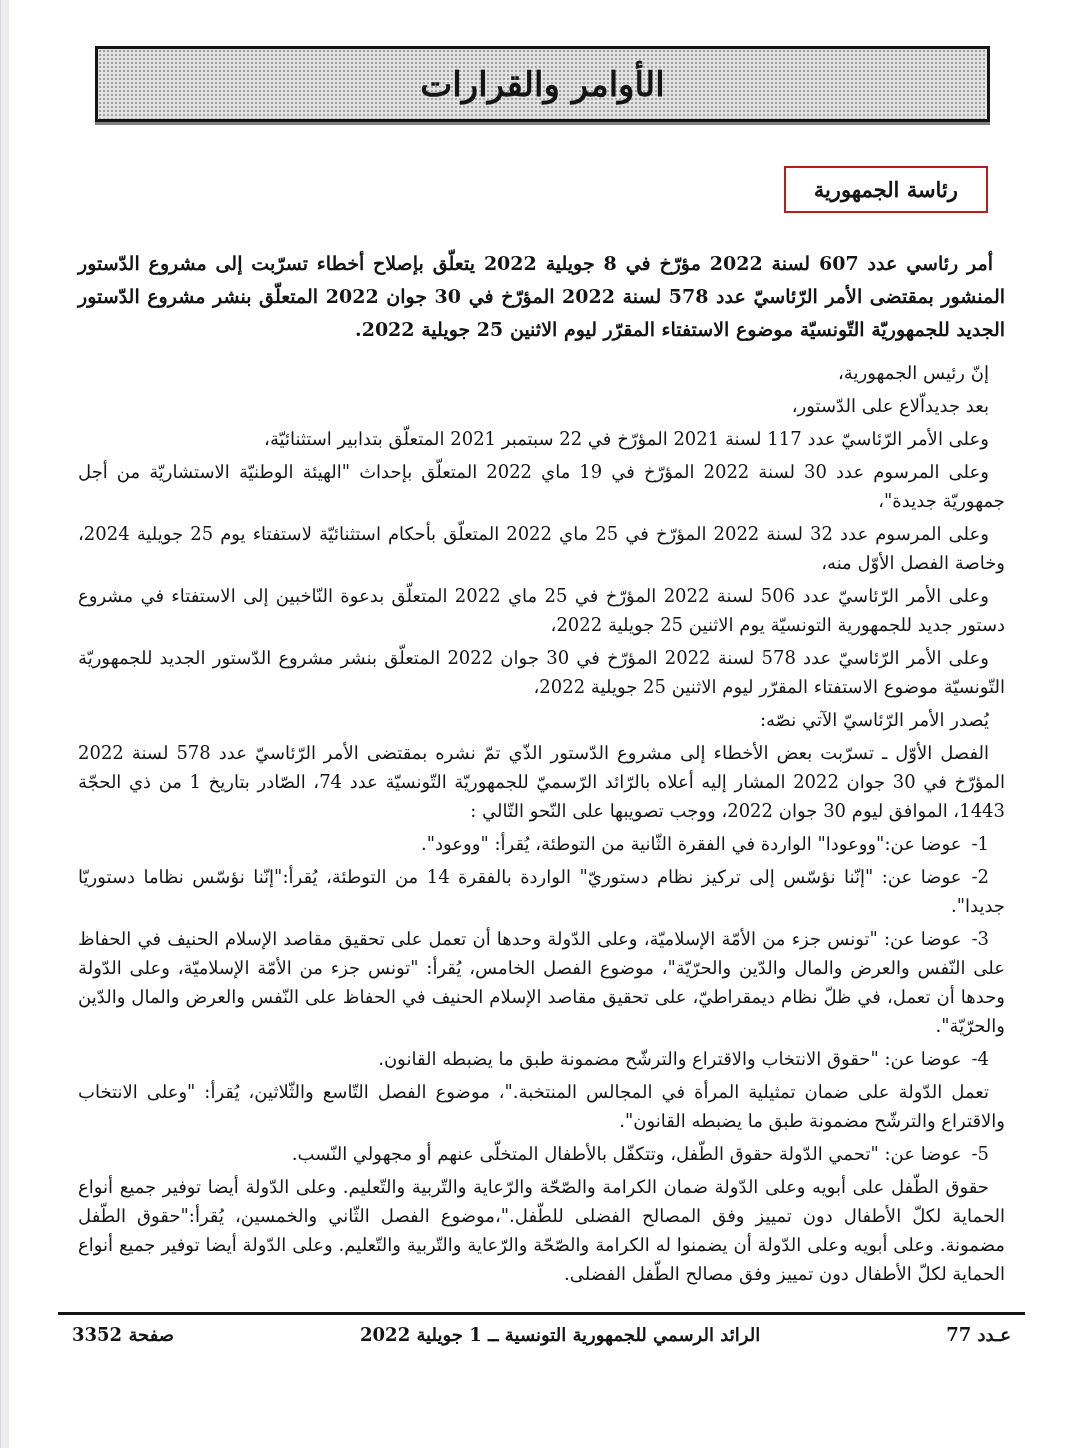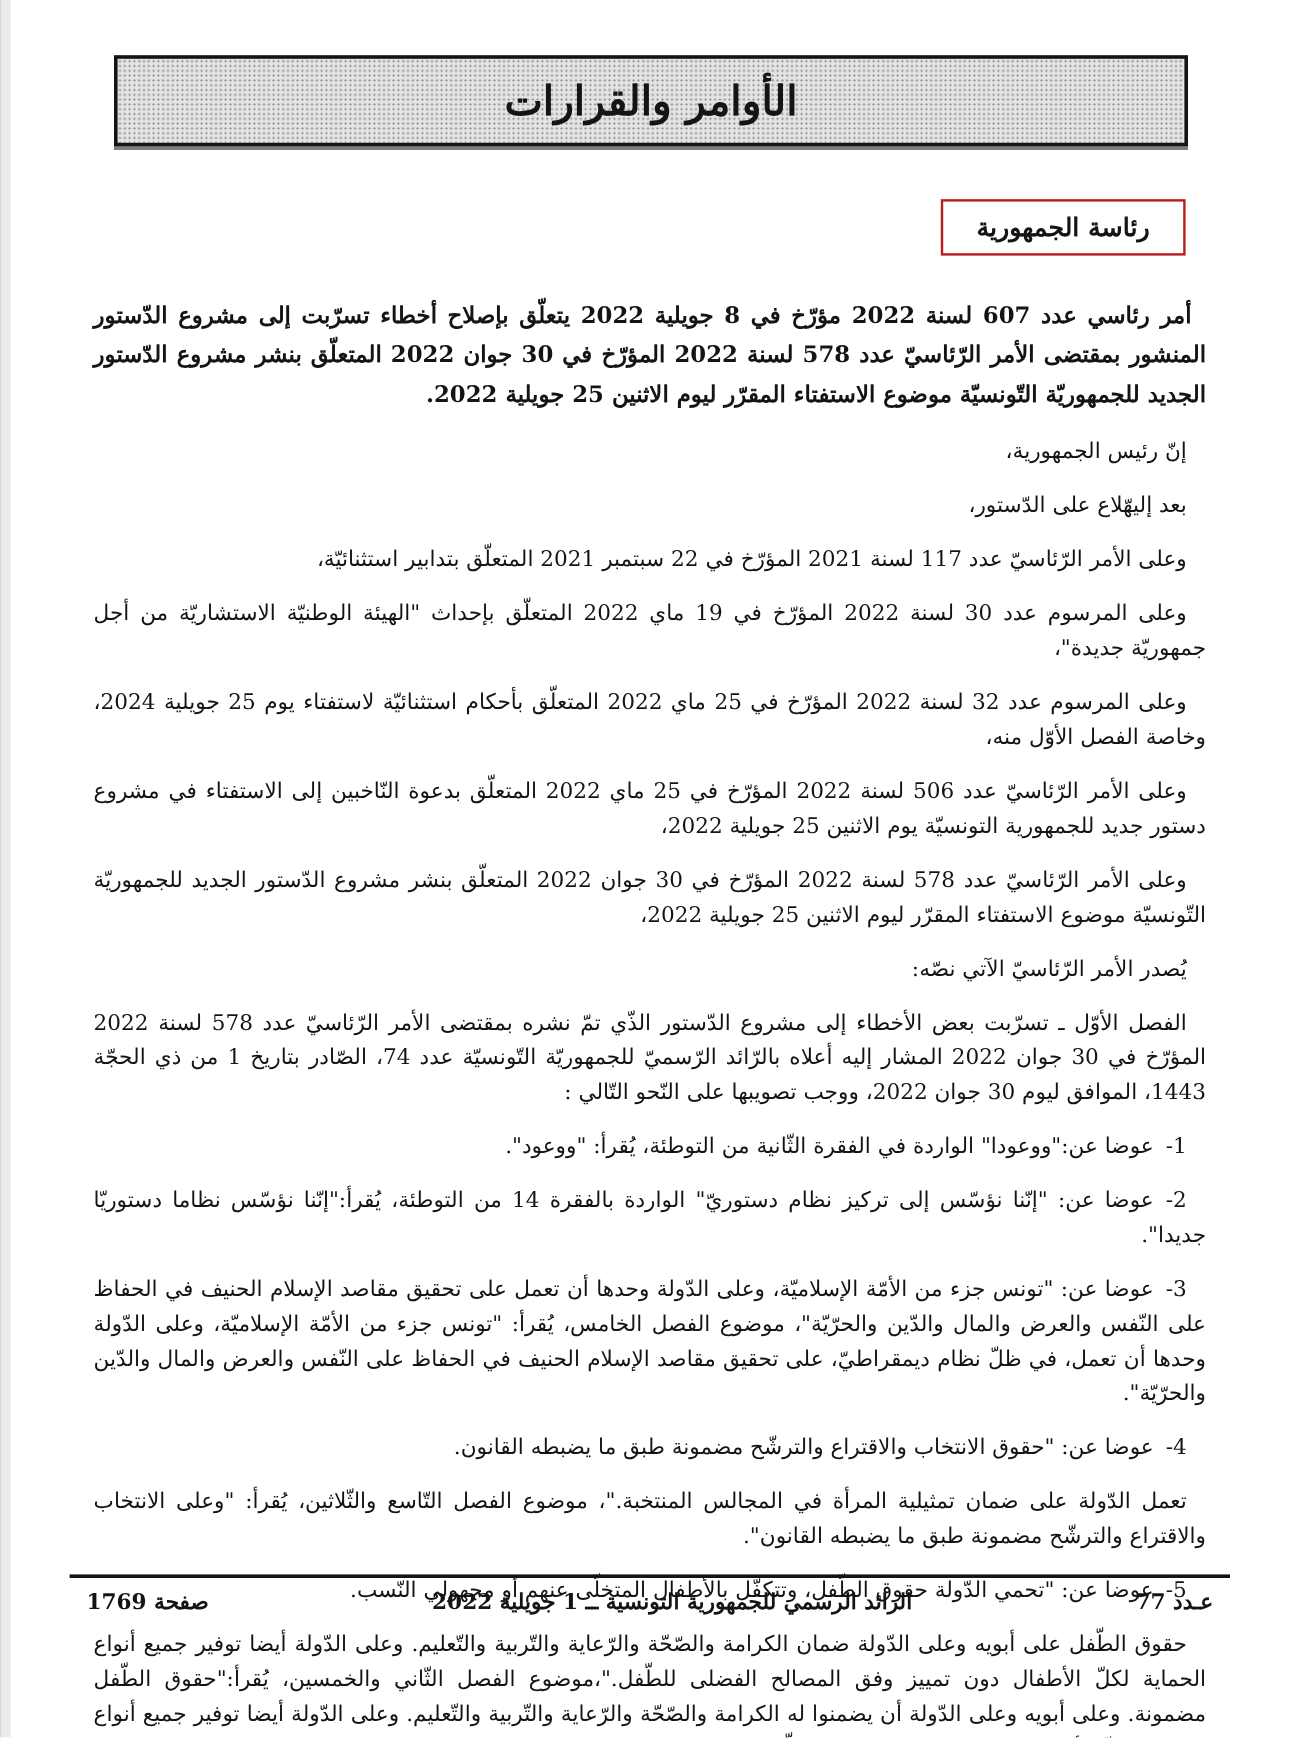--- a/index.html
+++ b/index.html
@@ -26,21 +26,21 @@
   .section-row{ margin:44px 92px 0 0; }
   .section-box{
     display:inline-block; border:2px solid #b91c1c; background:#fff;
     padding:9px 28px; font-size:21px; font-weight:bold;
   }
   .doc{
     margin:34px 75px 0 78px;
     font-size:18px; line-height:29px;
     text-align:justify;
   }
-  .doc p{ margin:16px 0 4px; text-indent:16px; }
+  .doc p{ margin:0 0 4px; text-indent:16px; }
   p.p-intro{
     font-weight:bold; font-size:19px; line-height:33px;
     margin-bottom:12px; text-indent:12px;
   }
   p.p-line{ text-align:right; }
   .lead{ font-weight:normal; }
   .marker{ padding-left:10px; white-space:nowrap; }
   .footer{
     position:absolute; top:1312px; right:55px; left:58px;
     border-top:3px solid #141414; padding-top:9px;
@@ -61,34 +61,34 @@
   <span class="banner-title">الأوامر والقرارات</span>
 </div>
 
 <div class="section-row">
   <span class="section-box">رئاسة الجمهورية</span>
 </div>
 
 <div class="doc">
   <p class="p-intro">أمر رئاسي عدد 607 لسنة 2022 مؤرّخ في 8 جويلية 2022 يتعلّق بإصلاح أخطاء تسرّبت إلى مشروع الدّستور المنشور بمقتضى الأمر الرّئاسيّ عدد 578 لسنة 2022 المؤرّخ في 30 جوان 2022 المتعلّق بنشر مشروع الدّستور الجديد للجمهوريّة التّونسيّة موضوع الاستفتاء المقرّر ليوم الاثنين 25 جويلية 2022.</p>
   <p class="p-line">إنّ رئيس الجمهورية،</p>
-  <p class="p-line">بعد إليهّلاع على الدّستور،</p>
+  <p class="p-line">بعد جديداّلاع على الدّستور،</p>
   <p class="p-just">وعلى الأمر الرّئاسيّ عدد 117 لسنة 2021 المؤرّخ في 22 سبتمبر 2021 المتعلّق بتدابير استثنائيّة،</p>
   <p class="p-just">وعلى المرسوم عدد 30 لسنة 2022 المؤرّخ في 19 ماي 2022 المتعلّق بإحداث "الهيئة الوطنيّة الاستشاريّة من أجل جمهوريّة جديدة"،</p>
   <p class="p-just">وعلى المرسوم عدد 32 لسنة 2022 المؤرّخ في 25 ماي 2022 المتعلّق بأحكام استثنائيّة لاستفتاء يوم 25 جويلية 2024، وخاصة الفصل الأوّل منه،</p>
   <p class="p-just">وعلى الأمر الرّئاسيّ عدد 506 لسنة 2022 المؤرّخ في 25 ماي 2022 المتعلّق بدعوة النّاخبين إلى الاستفتاء في مشروع دستور جديد للجمهورية التونسيّة يوم الاثنين 25 جويلية 2022،</p>
   <p class="p-just">وعلى الأمر الرّئاسيّ عدد 578 لسنة 2022 المؤرّخ في 30 جوان 2022 المتعلّق بنشر مشروع الدّستور الجديد للجمهوريّة التّونسيّة موضوع الاستفتاء المقرّر ليوم الاثنين 25 جويلية 2022،</p>
   <p class="p-line">يُصدر الأمر الرّئاسيّ الآتي نصّه:</p>
   <p class="p-just"><span class="lead">الفصل الأوّل ـ</span><span> تسرّبت بعض الأخطاء إلى مشروع الدّستور الذّي تمّ نشره بمقتضى الأمر الرّئاسيّ عدد 578 لسنة 2022 المؤرّخ في 30 جوان 2022 المشار إليه أعلاه بالرّائد الرّسميّ للجمهوريّة التّونسيّة عدد 74، الصّادر بتاريخ 1 من ذي الحجّة 1443، الموافق ليوم 30 جوان 2022، ووجب تصويبها على النّحو التّالي :</span></p>
   <p class="p-just"><span class="marker">1-</span><span>عوضا عن:"ووعودا" الواردة في الفقرة الثّانية من التوطئة، يُقرأ: "ووعود".</span></p>
   <p class="p-just"><span class="marker">2-</span><span>عوضا عن: "إنّنا نؤسّس إلى تركيز نظام دستوريّ" الواردة بالفقرة 14 من التوطئة، يُقرأ:"إنّنا نؤسّس نظاما دستوريّا جديدا".</span></p>
   <p class="p-just"><span class="marker">3-</span><span>عوضا عن: "تونس جزء من الأمّة الإسلاميّة، وعلى الدّولة وحدها أن تعمل على تحقيق مقاصد الإسلام الحنيف في الحفاظ على النّفس والعرض والمال والدّين والحرّيّة"، موضوع الفصل الخامس، يُقرأ: "تونس جزء من الأمّة الإسلاميّة، وعلى الدّولة وحدها أن تعمل، في ظلّ نظام ديمقراطيّ، على تحقيق مقاصد الإسلام الحنيف في الحفاظ على النّفس والعرض والمال والدّين والحرّيّة".</span></p>
   <p class="p-just"><span class="marker">4-</span><span>عوضا عن: "حقوق الانتخاب والاقتراع والترشّح مضمونة طبق ما يضبطه القانون.</span></p>
   <p class="p-just">تعمل الدّولة على ضمان تمثيلية المرأة في المجالس المنتخبة."، موضوع الفصل التّاسع والثّلاثين، يُقرأ: "وعلى الانتخاب والاقتراع والترشّح مضمونة طبق ما يضبطه القانون".</p>
   <p class="p-just"><span class="marker">5-</span><span>عوضا عن: "تحمي الدّولة حقوق الطّفل، وتتكفّل بالأطفال المتخلّى عنهم أو مجهولي النّسب.</span></p>
   <p class="p-just">حقوق الطّفل على أبويه وعلى الدّولة ضمان الكرامة والصّحّة والرّعاية والتّربية والتّعليم. وعلى الدّولة أيضا توفير جميع أنواع الحماية لكلّ الأطفال دون تمييز وفق المصالح الفضلى للطّفل."،موضوع الفصل الثّاني والخمسين، يُقرأ:"حقوق الطّفل مضمونة. وعلى أبويه وعلى الدّولة أن يضمنوا له الكرامة والصّحّة والرّعاية والتّربية والتّعليم. وعلى الدّولة أيضا توفير جميع أنواع الحماية لكلّ الأطفال دون تمييز وفق مصالح الطّفل الفضلى.</p>
 </div>
 
 <div class="footer">
   <span class="side issue">عـدد 77</span>
   <span class="mid">الرائد الرسمي للجمهورية التونسية ــ 1 جويلية 2022</span>
-  <span class="side pagenum">صفحة 1769</span>
+  <span class="side pagenum">صفحة 3352</span>
 </div>
 
 </body></html>

